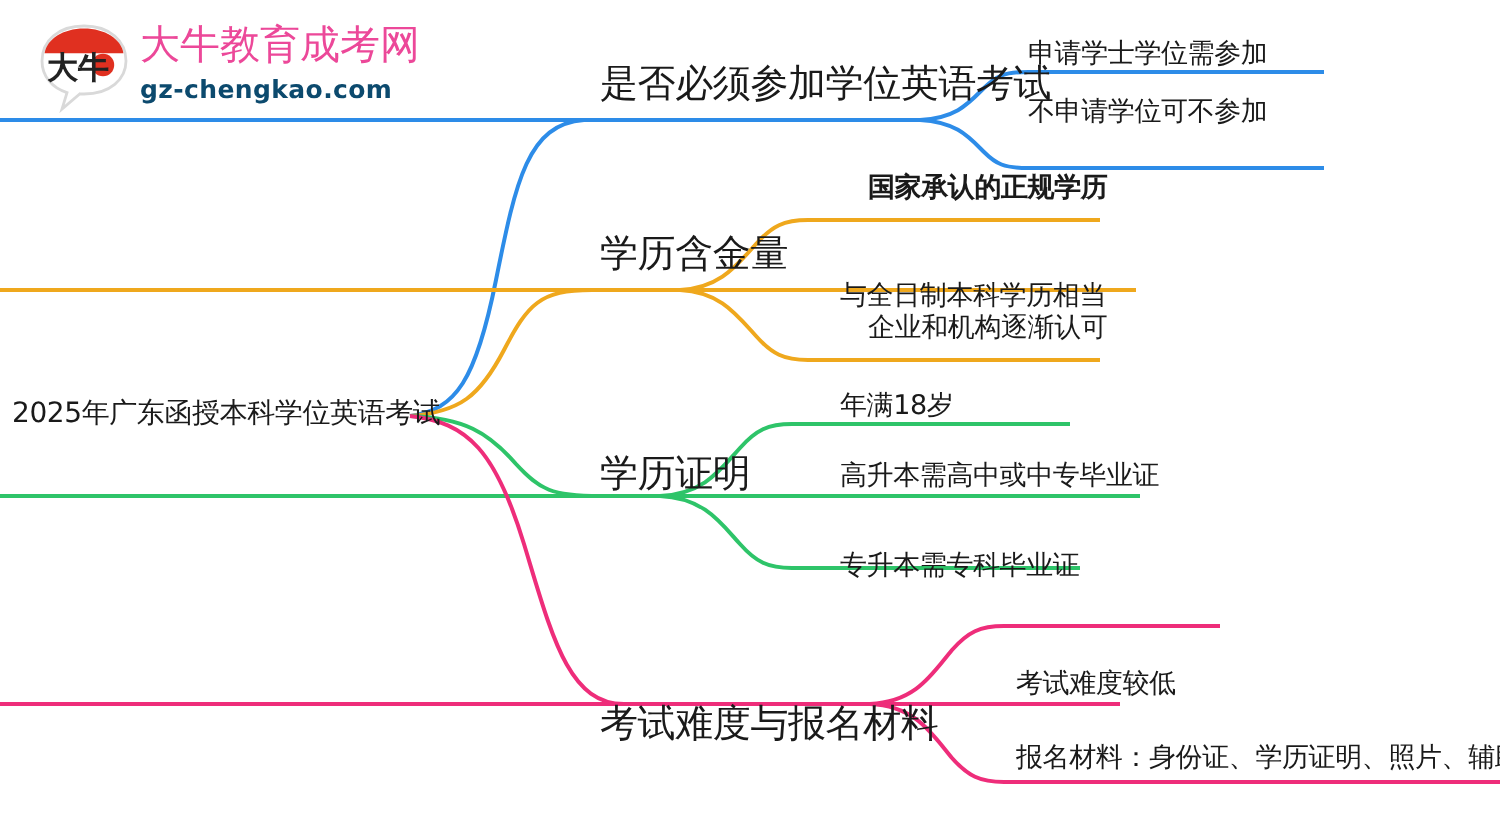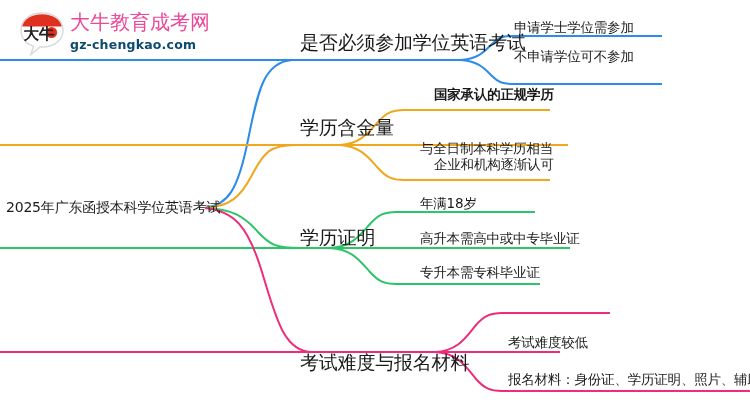--- a/index.html
+++ b/index.html
@@ -94,19 +94,19 @@
   <div class="node leaf" style="left:514px; top:47px;">不申请学位可不参加</div>
 
   <div class="node branch" style="left:300px; top:118px;">学历含金量</div>
   <div class="node leaf" style="left:434px; top:85px;font-weight:bold;">国家承认的正规学历</div>
   <div class="node leaf" style="left:420px; top:119px;margin-top:20px;">与全日制本科学历相当</div>
   <div class="node leaf" style="left:434px; top:155px;">企业和机构逐渐认可</div>
 
   <div class="node branch" style="left:300px; top:228px;">学历证明</div>
   <div class="node leaf" style="left:420px; top:194px;">年满18岁</div>
   <div class="node leaf" style="left:420px; top:229px;">高升本需高中或中专毕业证</div>
-  <div class="node leaf" style="left:420px; top:263px;">专升本需专科毕业证</div>
+  <div class="node leaf" style="left:420px; top:274px;">专升本需专科毕业证</div>
 
   <div class="node branch" style="left:300px; top:333px;margin-top:20px;">考试难度与报名材料</div>
   <div class="node leaf" style="left:508px; top:333px;">考试难度较低</div>
   <div class="node leaf" style="left:508px; top:370px;">报名材料：身份证、学历证明、照片、辅助材料</div>
 
 </div>
 
 </body></html>

